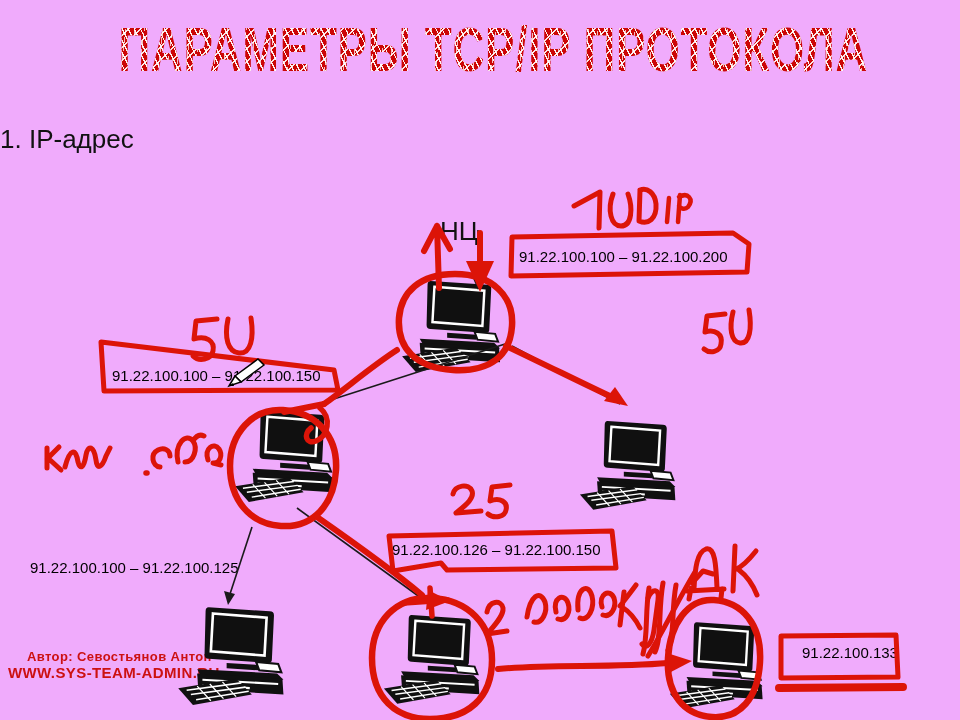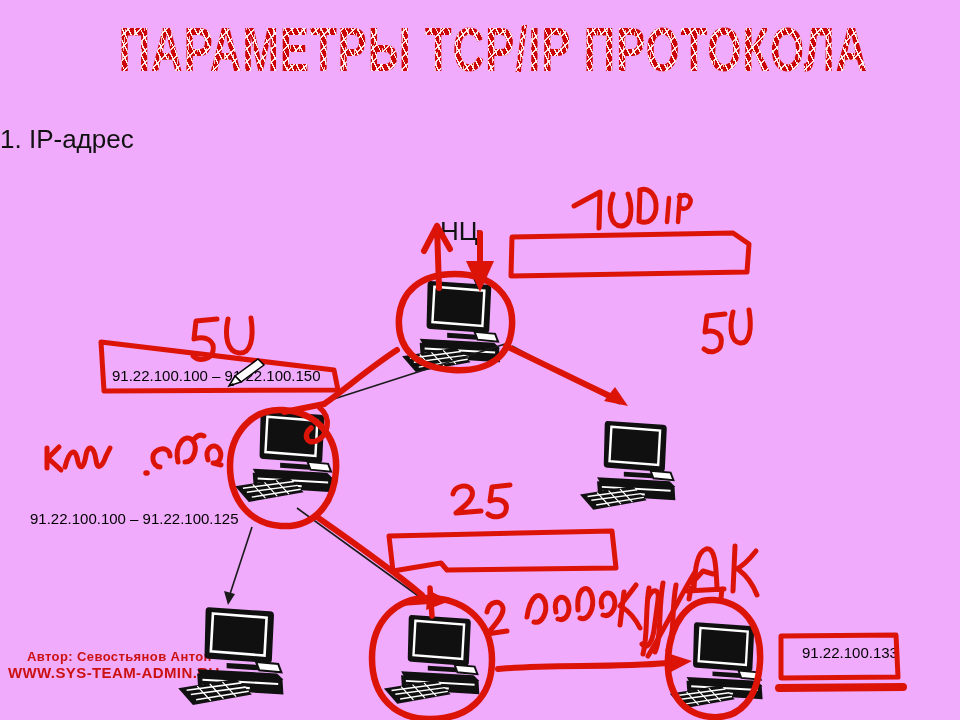--- a/index.html
+++ b/index.html
@@ -23,21 +23,21 @@
       color:transparent;-webkit-text-fill-color:transparent;}
   }
 
   .subtitle{top:112px;left:0;width:932px;text-align:left;font-size:26px;color:#111;margin-top:12px;}
   .nc-label{top:196px;left:440px;font-size:26px;color:#111;margin-top:20px;}
 
   .ip{font-size:15px;color:#000;white-space:nowrap;}
   .ip-root{top:248px;left:519px;}
   .ip-left{top:367px;left:112px;}
   .ip-right{top:372px;left:625px;}
-  .ip-bleft{top:510px;left:30px;}
+  .ip-bleft{top:559px;left:30px;}
   .ip-bmid{top:541px;left:392px;}
   .ip-host{top:644px;left:802px;}
 
   .author{top:649px;left:27px;font-size:13px;font-weight:bold;color:#cc1111;letter-spacing:.4px;}
   .website{top:664px;left:8px;font-size:15px;font-weight:bold;color:#cc1111;
            letter-spacing:.4px;text-transform:uppercase;}
 
   .pc{position:absolute;}
   .overlay{position:absolute;top:0;left:0;pointer-events:none;}
   .rd{stroke:#dc1408;fill:none;stroke-linecap:round;stroke-linejoin:round;}
@@ -64,22 +64,24 @@
       </symbol>
     </defs>
   </svg>
 
   <div class="abs title-wrap">
     <span class="title">ПАРАМЕТРЫ TCP/IP ПРОТОКОЛА</span>
   </div>
   <div class="abs subtitle">1. IP-адрес</div>
   <div class="abs nc-label">НЦ</div>
 
+  <div class="abs ip ip-root">91.22.100.100 – 91.22.100.200</div>
   <div class="abs ip ip-left">91.22.100.100 – 91.22.100.150</div>
   <div class="abs ip ip-bleft">91.22.100.100 – 91.22.100.125</div>
+  <div class="abs ip ip-bmid">91.22.100.126 – 91.22.100.150</div>
   <div class="abs ip ip-host">91.22.100.133</div>
 
   <div class="abs author">Автор: Севостьянов Антон</div>
   <div class="abs website">WWW.SYS-TEAM-ADMIN.RU</div>
 
   <svg class="pc" style="left:400px;top:278px;" width="108" height="94">
       <use href="#pc"></use>
     </svg>
   <svg class="pc" style="left:233px;top:408px;" width="108" height="94">
       <use href="#pc"></use>

